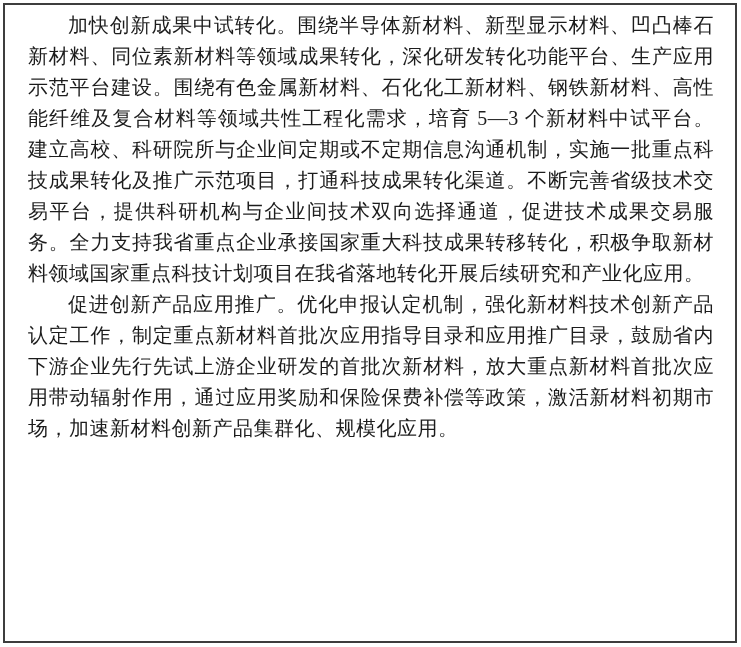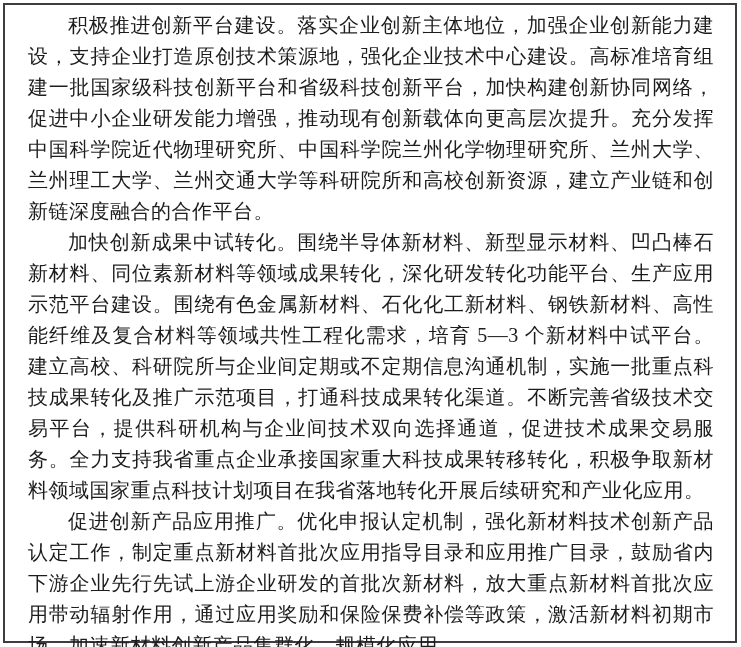--- a/index.html
+++ b/index.html
@@ -54,18 +54,17 @@
     text-indent: 2em;
     letter-spacing: 0.5px;
   }
 </style>
 </head>
 <body>
 
 <div class="page">
   <div class="panel">
     <div class="panel-body">
-      <p>积极推进创新平台建设。落实企业创新主体地位，加强企业创新能力建设，支持企业打造原创技术策源地，强化企业技术中心建设。高标准培育组建一批国家级科技创新平台和省级科技创新平台，加快构建创新协同网络，促进中小企业研发能力增强，推动现有创新载体向更高层次提升。充分发挥中国科学院近代物理研究所、中国科学院兰州化学物理研究所、兰州大学、兰州理工大学、兰州交通大学等科研院所和高校创新资源，建立产业链和创新链深度融合的合作平台。</p>
       <p>加快创新成果中试转化。围绕半导体新材料、新型显示材料、凹凸棒石新材料、同位素新材料等领域成果转化，深化研发转化功能平台、生产应用示范平台建设。围绕有色金属新材料、石化化工新材料、钢铁新材料、高性能纤维及复合材料等领域共性工程化需求，培育 5—3 个新材料中试平台。建立高校、科研院所与企业间定期或不定期信息沟通机制，实施一批重点科技成果转化及推广示范项目，打通科技成果转化渠道。不断完善省级技术交易平台，提供科研机构与企业间技术双向选择通道，促进技术成果交易服务。全力支持我省重点企业承接国家重大科技成果转移转化，积极争取新材料领域国家重点科技计划项目在我省落地转化开展后续研究和产业化应用。</p>
       <p>促进创新产品应用推广。优化申报认定机制，强化新材料技术创新产品认定工作，制定重点新材料首批次应用指导目录和应用推广目录，鼓励省内下游企业先行先试上游企业研发的首批次新材料，放大重点新材料首批次应用带动辐射作用，通过应用奖励和保险保费补偿等政策，激活新材料初期市场，加速新材料创新产品集群化、规模化应用。</p>
     </div>
   </div>
 </div>
 
 </body></html>

